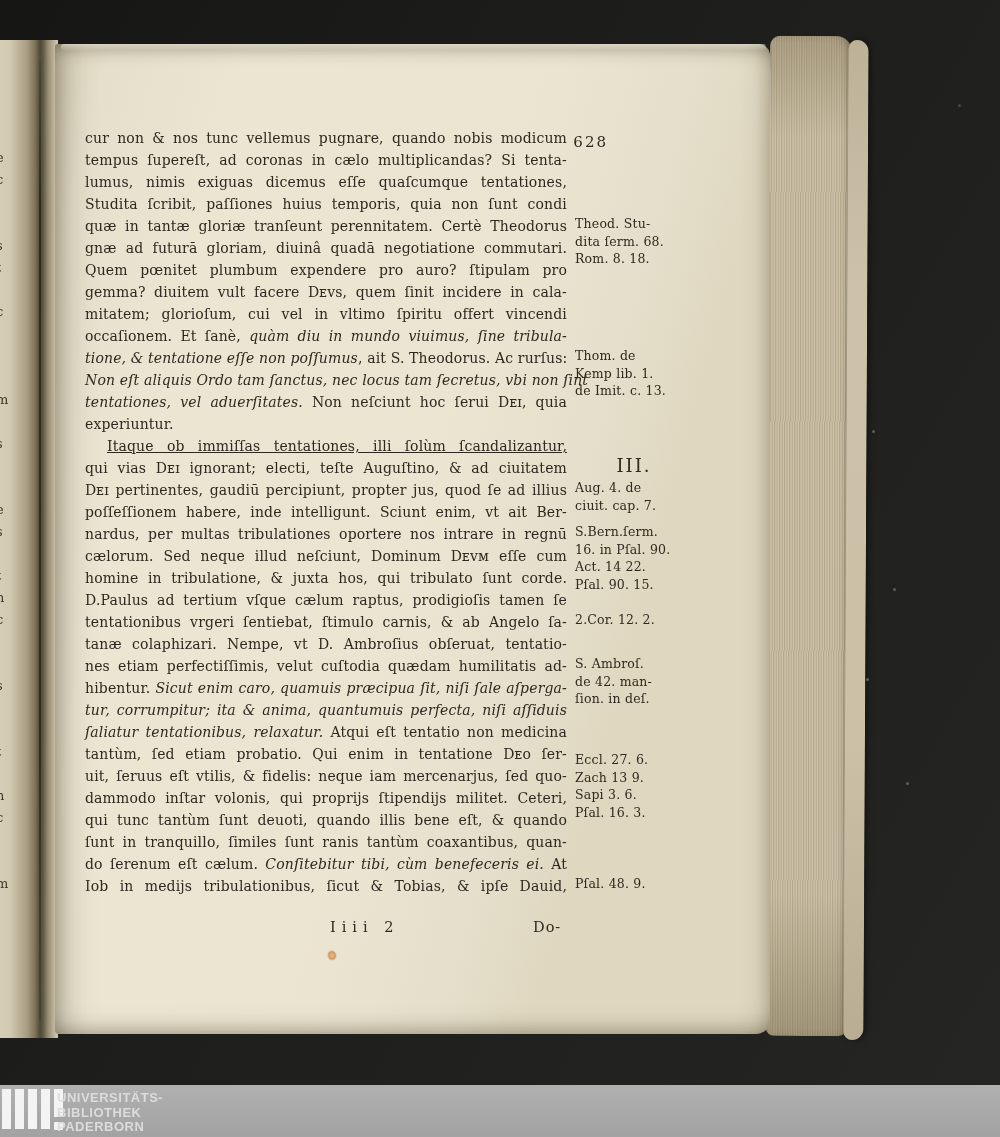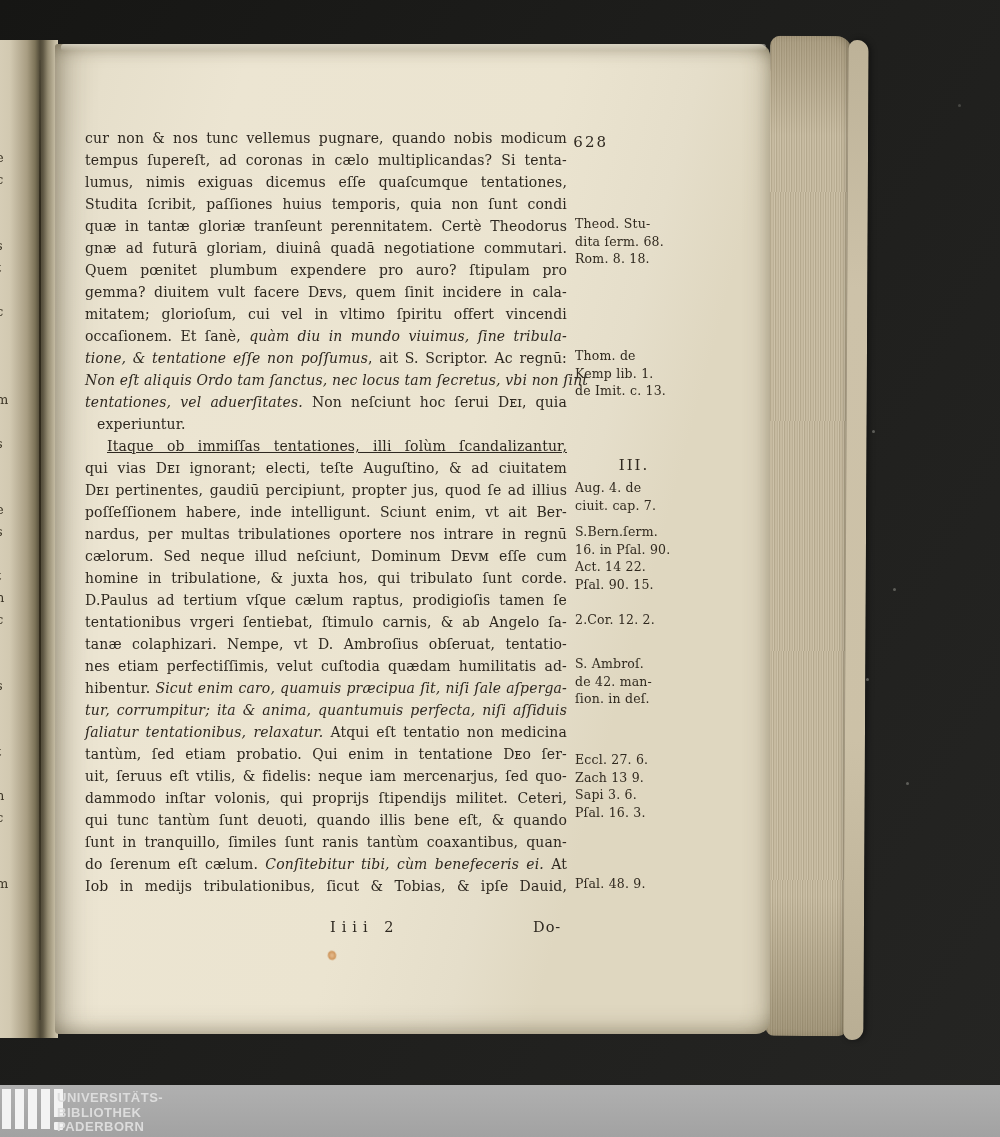--- a/index.html
+++ b/index.html
@@ -55,36 +55,36 @@
 
   
   .text-block {
     position:absolute; left:30px; top:83px; width:482px;
   }
   .line {
     width:482px; height:22px; line-height:22px; font-size:14px;
     white-space:nowrap; text-align:justify; text-align-last:justify;
     letter-spacing:.15px;
   }
-  .line.pe { text-align-last:left;margin-left:12px; }
+  .line.pe { text-align-last:left; }
   .line.ind { text-indent:22px;text-decoration:underline; }
   .it { font-style:italic; }
 
   .sigrow { position:absolute; left:30px; top:875px; width:482px; height:22px; font-size:14.5px; }
   .sig { position:absolute; left:245px; letter-spacing:6px; }
   .cw  { position:absolute; left:448px; letter-spacing:1px; }
 
   
   .margin-col { position:absolute; inset:0; }
   .mnote {
     position:absolute; left:520px; width:160px;
     font-size:12.5px; line-height:17.5px; letter-spacing:.2px; color:#30291f;
     white-space:nowrap;
   }
-  .mnote.ctr { left:534px; width:90px; text-align:center; font-size:15px; letter-spacing:2px; }
+  .mnote.ctr { left:534px; width:90px; text-align:center; font-size:18px; letter-spacing:2px; }
 
   
   .stain {
     position:absolute; left:272px; top:888px; width:11px; height:26px;
     background:radial-gradient(ellipse at 50% 25%,#d8a succeed 0,transparent 0),
                radial-gradient(ellipse at 50% 20%,#cf9a60 0%,#c07f42 55%,rgba(192,127,66,0) 75%);
     border-radius:60% 40% 50% 50%; transform:rotate(-14deg); filter:blur(.4px);
   }
   .stain::after {
     content:""; position:absolute; left:-2px; top:18px; width:9px; height:10px;
@@ -177,21 +177,21 @@
       <div class="line"><span>cur non &amp; nos tunc vellemus pugnare, quando nobis modicum</span></div>
       <div class="line"><span>tempus ſupereſt, ad coronas in cælo multiplicandas? Si tenta-</span></div>
       <div class="line"><span>lumus, nimis exiguas dicemus eſſe quaſcumque tentationes,</span></div>
       <div class="line"><span>Studita ſcribit, paſſiones huius temporis, quia non ſunt condi</span></div>
       <div class="line"><span>quæ in tantæ gloriæ tranſeunt perennitatem. Certè Theodorus</span></div>
       <div class="line"><span>gnæ ad futurā gloriam, diuinâ quadā negotiatione commutari.</span></div>
       <div class="line"><span>Quem pœnitet plumbum expendere pro auro? ſtipulam pro</span></div>
       <div class="line"><span>gemma? diuitem vult facere Dᴇᴠs, quem ſinit incidere in cala-</span></div>
       <div class="line"><span>mitatem; glorioſum, cui vel in vltimo ſpiritu offert vincendi</span></div>
       <div class="line"><span>occaſionem. Et ſanè, </span><span class="it">quàm diu in mundo viuimus, ſine tribula-</span></div>
-      <div class="line"><span class="it">tione, &amp; tentatione eſſe non poſſumus</span><span>, ait S. Scriptor. Ac regnū:</span></div>
+      <div class="line"><span class="it">tione, &amp; tentatione eſſe non poſſumus</span><span>, ait S. Theodorus. Ac rurſus:</span></div>
       <div class="line"><span class="it">Non eſt aliquis Ordo tam ſanctus, nec locus tam ſecretus, vbi non ſint</span></div>
       <div class="line"><span class="it">tentationes, vel aduerſitates.</span><span> Non neſciunt hoc ſerui Dᴇɪ, quia</span></div>
       <div class="line pe"><span>experiuntur.</span></div>
       <div class="line ind"><span>Itaque ob immiſſas tentationes, illi ſolùm ſcandalizantur,</span></div>
       <div class="line"><span>qui vias Dᴇɪ ignorant; electi, teſte Auguſtino, &amp; ad ciuitatem</span></div>
       <div class="line"><span>Dᴇɪ pertinentes, gaudiū percipiunt, propter jus, quod ſe ad illius</span></div>
       <div class="line"><span>poſſeſſionem habere, inde intelligunt. Sciunt enim, vt ait Ber-</span></div>
       <div class="line"><span>nardus, per multas tribulationes oportere nos intrare in regnū</span></div>
       <div class="line"><span>cælorum. Sed neque illud neſciunt, Dominum Dᴇᴠᴍ eſſe cum</span></div>
       <div class="line"><span>homine in tribulatione, &amp; juxta hos, qui tribulato ſunt corde.</span></div>

